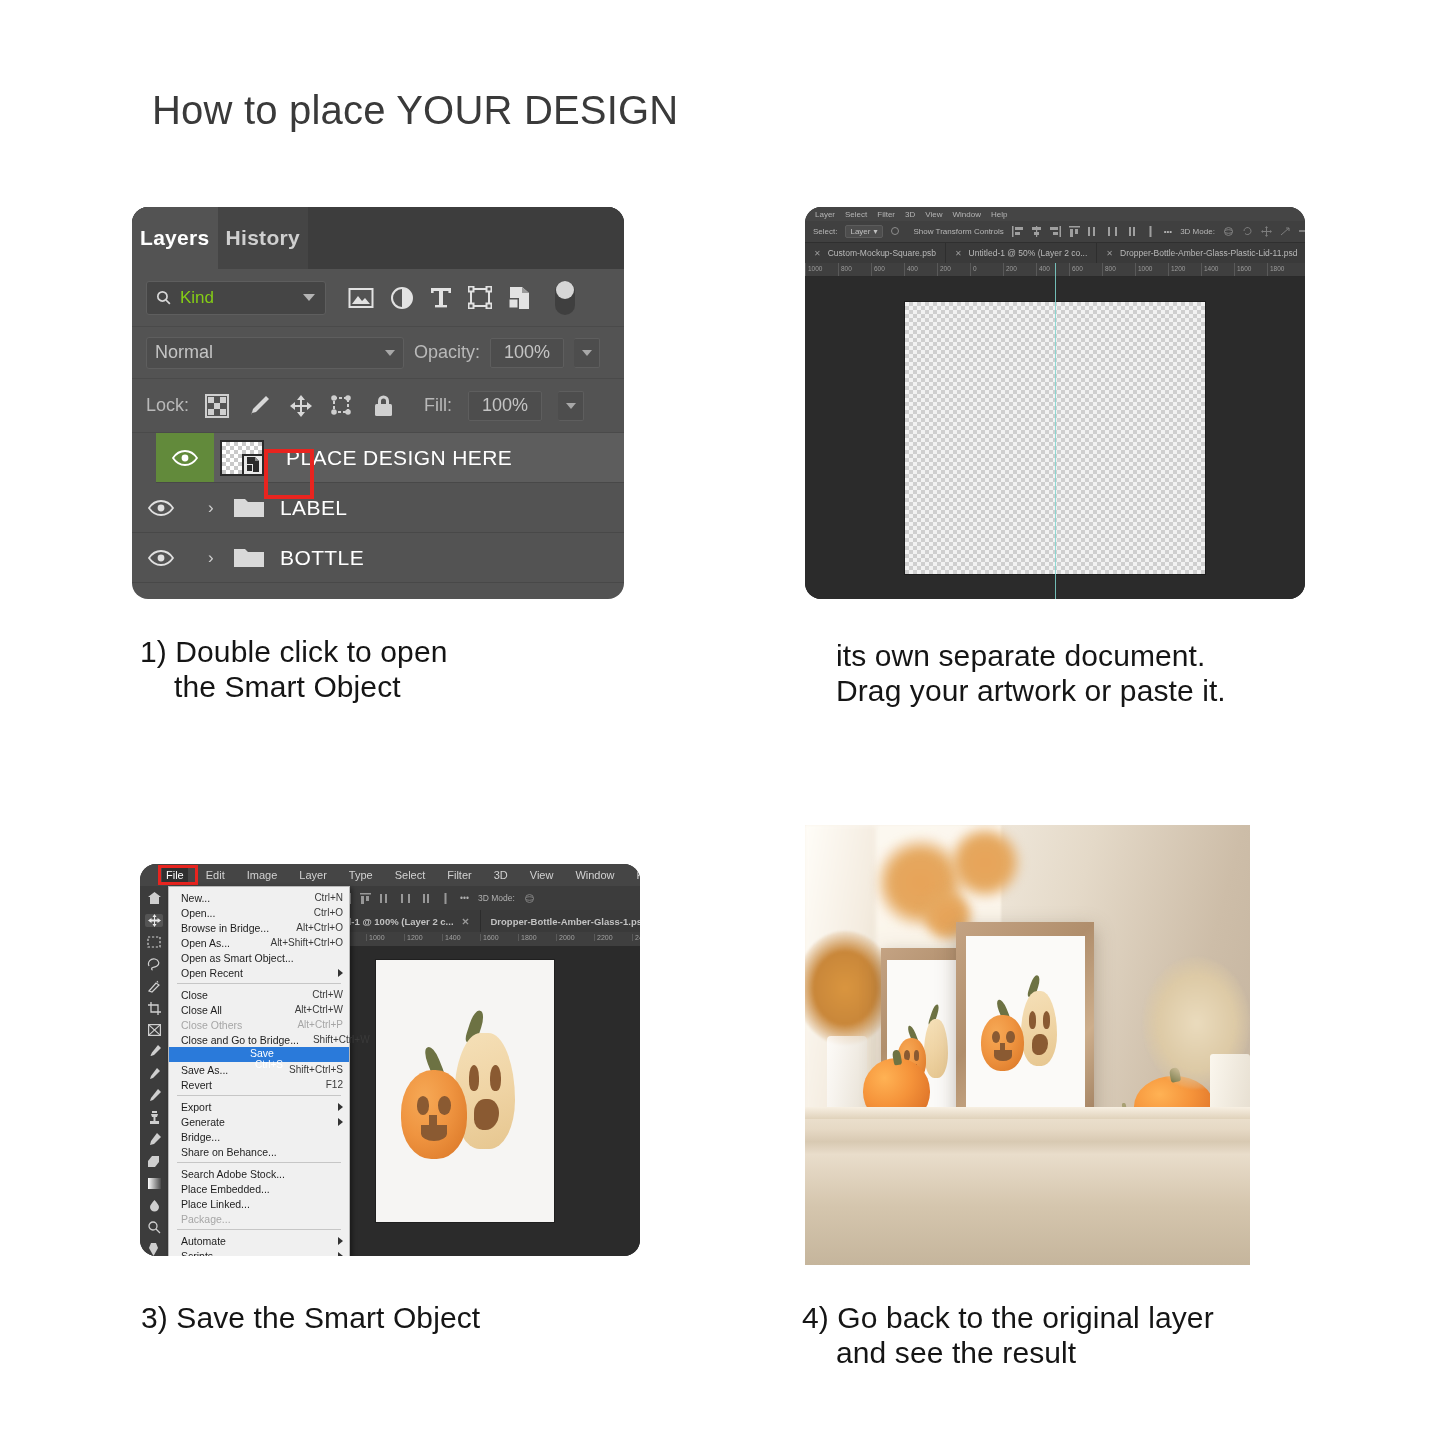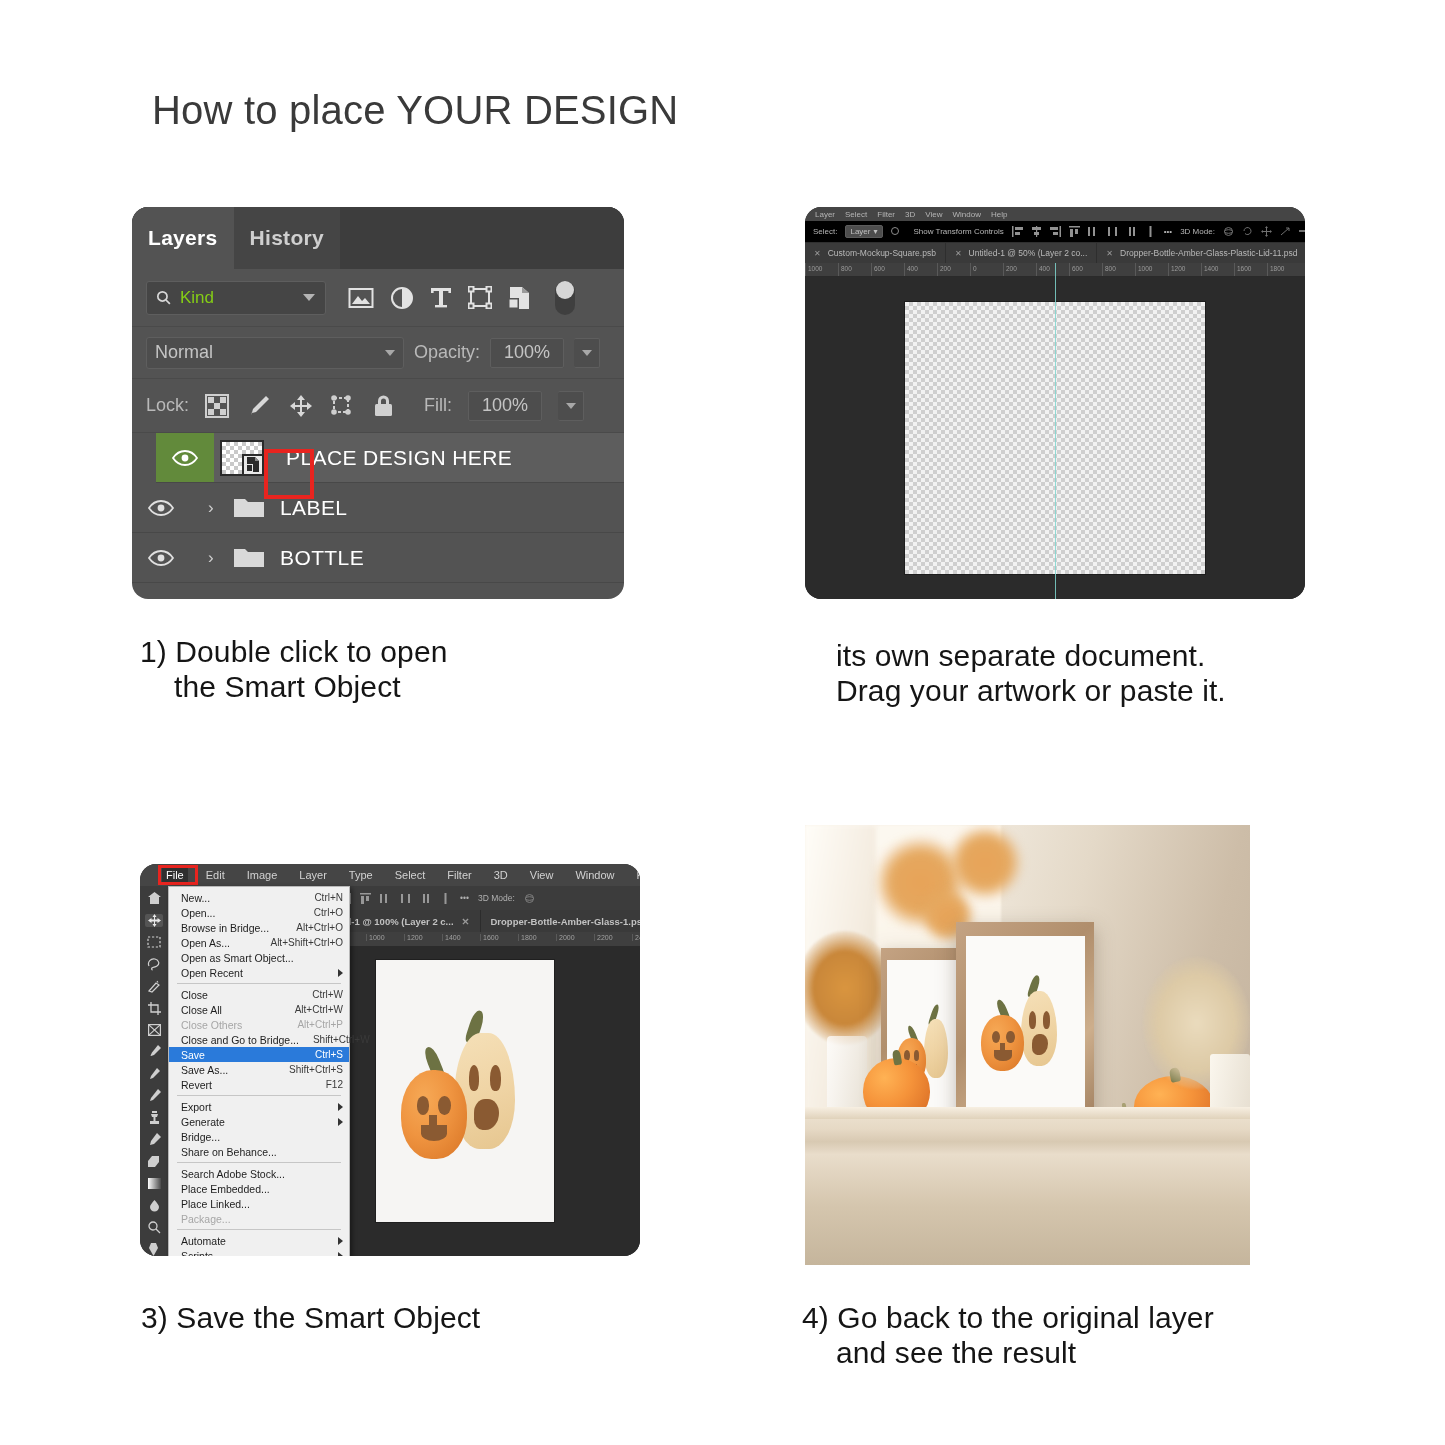--- a/index.html
+++ b/index.html
@@ -54,21 +54,21 @@
     font-family: "Liberation Sans", sans-serif;
   }
   .panel-tabs {
     display: flex;
     height: 62px;
     background: #3d3d3d;
     align-items: stretch;
   }
   .panel-tab {
     display: flex; align-items: center;
-    padding: 0 16px;
+    padding: 0 8px;
     font-size: 21px;
     color: #d6d6d6;
     font-weight: 700;
     letter-spacing: .3px;
   }
   .panel-tab.active { background: #535353; color: #ffffff; }
   .panel-tab.inactive { background: #454545; color: #cfcfcf; font-weight:700;}
   .panel-tab-fill { flex: 1; background: #3d3d3d; }
 
   .filter-row {
@@ -196,21 +196,21 @@
     background:#2b2b2b;
     border-radius:16px;
     overflow:hidden;position:relative;
   }
   .doc-menubar{
     height:14px;background:#454545;
     display:flex;align-items:center;padding-left:10px;
     font-size:8px;color:#b5b5b5;gap:10px;overflow:hidden;
   }
   .doc-optionbar{
-    height:22px;background:#000000;
+    height:22px;background:#404040;
     display:flex;align-items:center;gap:8px;padding:0 8px;
     font-size:8px;color:#b7b7b7;border-bottom:1px solid #2f2f2f;
     overflow:hidden;white-space:nowrap;
   }
   .mini-select{
     height:13px;background:#4d4d4d;border:1px solid #5c5c5c;
     display:inline-flex;align-items:center;padding:0 4px;
     font-size:8px;color:#c0c0c0;border-radius:2px;gap:3px;
   }
   .align-ic{ width:11px;height:11px;opacity:.8;}
@@ -314,21 +314,21 @@
     box-shadow:2px 2px 5px rgba(0,0,0,.45);
     z-index:20;
   }
   .fm-item{
     display:flex;align-items:center;height:15px;padding:0 6px 0 12px;
     justify-content:space-between;white-space:nowrap;
   }
   .fm-item .sc{ color:#3a3a3a; font-size:10px; margin-left:14px;}
   .fm-item.dim{ color:#a6a6a6; }
   .fm-item.dim .sc{ color:#a6a6a6;margin-left:29px; }
-  .fm-item.sel{ background:#2a7ada; color:#ffffff; }
+  .fm-item.sel{ background:#2a7ada; color:#ffffff;flex-direction:column; }
   .fm-item.sel .sc{ color:#ffffff; }
   .fm-item .arrow{
     width:0;height:0;border-top:4px solid transparent;
     border-bottom:4px solid transparent;border-left:5px solid #333;
   }
   .fm-sep{ height:1px;background:#c6c6c6;margin:3px 8px; }
 
   
   .photo{
     width:100%;height:100%;position:relative;overflow:hidden;

